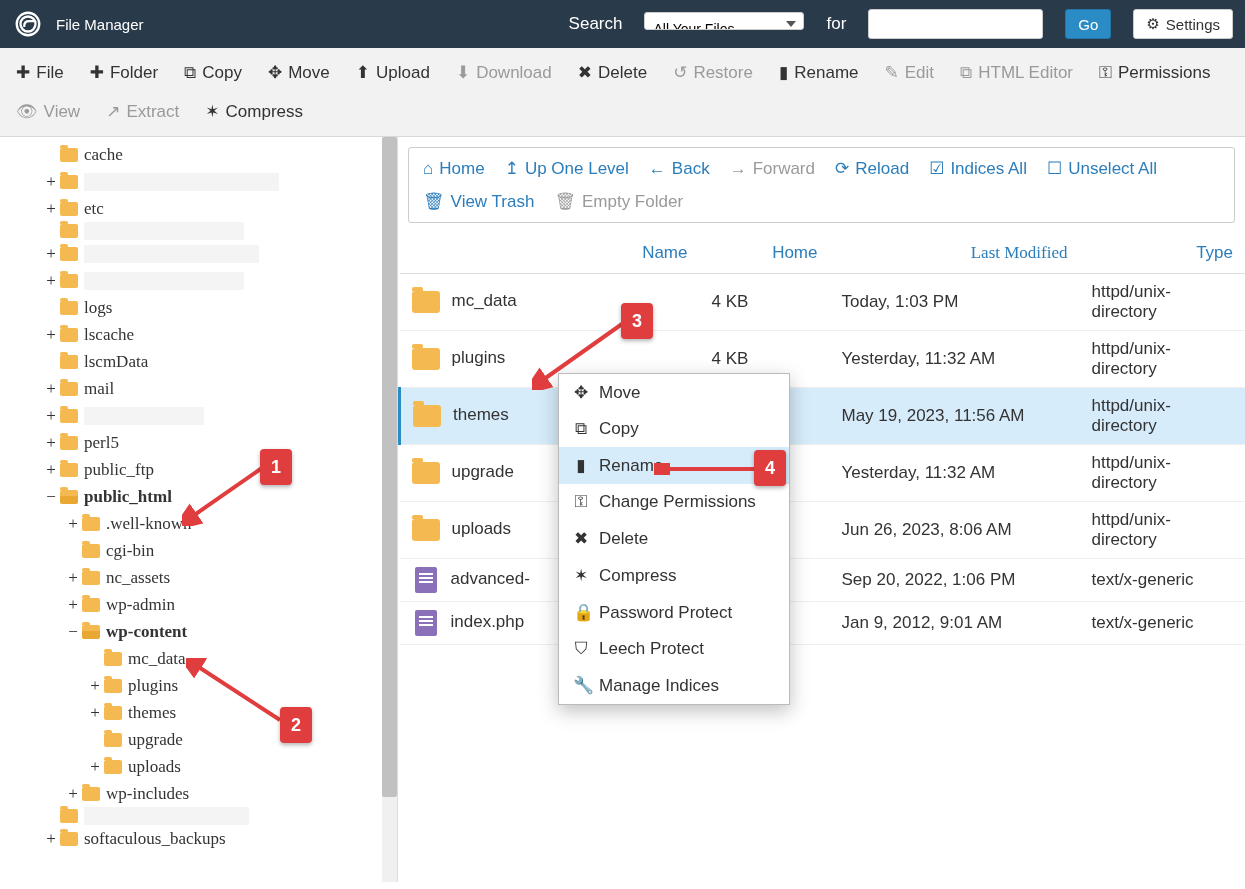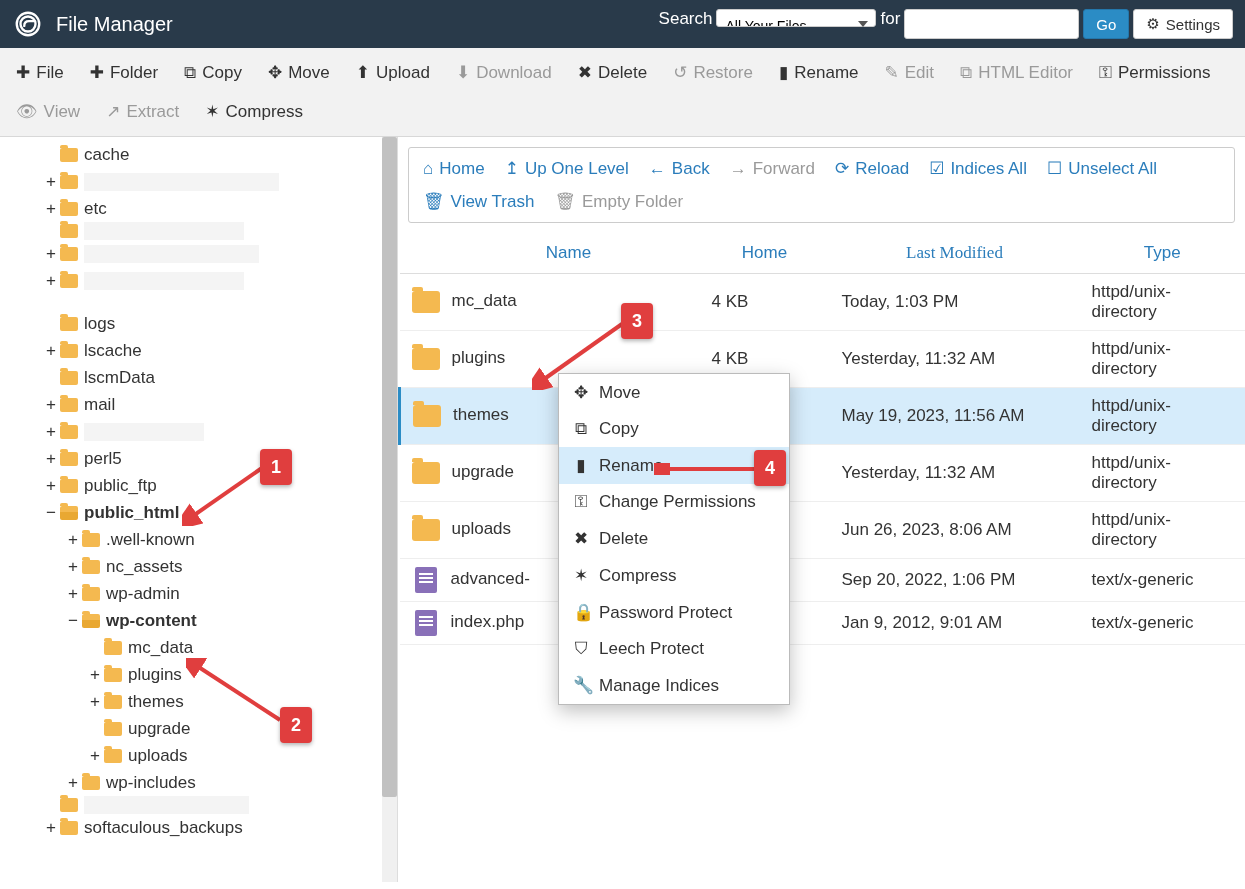--- a/index.html
+++ b/index.html
@@ -3,22 +3,22 @@
 <meta charset="utf-8">
 <style>
 * { box-sizing: border-box; margin: 0; padding: 0; }
 body { font-family: -apple-system, BlinkMacSystemFont, "Segoe UI", Helvetica, Arial, sans-serif; font-size: 15px; color: #333; background: #fff; overflow: hidden; }
 
 
 .header { background: #293a4a; color: #fff; display: flex; align-items: center; padding: 8px 12px; height: 48px; }
 .header-left { display: flex; align-items: center; gap: 12px; }
 .cp-logo { width: 32px; height: 32px; display: flex; align-items: center; justify-content: center; }
 .cp-logo svg { width: 30px; height: 30px; fill: #fff; }
-.header-title { font-size: 20px; font-weight: 400; }
-.header-right { margin-left: auto; display: flex; gap: 4px; }
+.header-title { font-size: 15px; font-weight: 400; }
+.header-right { margin-left: auto; display: flex; align-items: center; gap: 22px; }
 .search-label { font-size: 17px; }
 .search-select { height: 18px; background: #fff; border: 1px solid #ccc; border-radius: 3px; padding: 8px 24px 0 8px; font-size: 14px; appearance: none; position: relative; min-width: 160px; }
 .select-wrap { position: relative; }
 .select-wrap::after { content: ""; position: absolute; right: 8px; top: 50%; transform: translateY(-50%); border-left: 5px solid transparent; border-right: 5px solid transparent; border-top: 6px solid #555; pointer-events: none; }
 .search-input { height: 30px; width: 175px; background: #fff; border: 1px solid #ccc; border-radius: 3px; padding: 0 6px; }
 .btn-go { height: 30px; background: #2b8cc5; color: #fff; border: 1px solid #2477ab; border-radius: 3px; padding: 0 12px; font-size: 15px; cursor: pointer; }
 .btn-settings { height: 30px; background: #fff; color: #333; border: 1px solid #ccc; border-radius: 3px; padding: 0 12px; font-size: 15px; cursor: pointer; display: flex; align-items: center; gap: 6px; }
 
 
 .toolbar { background: #f2f2f2; border-bottom: 1px solid #d8d8d8; padding: 6px 4px; display: flex; flex-wrap: wrap; gap: 2px; }
@@ -26,38 +26,38 @@
 .tb-btn.disabled { color: #9a9a9a; }
 
 
 .main { display: flex; height: calc(100vh - 48px - 96px); }
 .sidebar { width: 398px; overflow-y: auto; border-right: 1px solid #ddd; padding: 4px 0; position: relative; }
 .sidebar-scrollbar { position: absolute; right: 0; top: 0; width: 15px; height: 100%; background: #f0f0f0; }
 .sidebar-thumb { position: absolute; right: 0; top: 0; width: 15px; height: 660px; background: #c1c1c1; border-radius: 2px; }
 .content { flex: 1; overflow: hidden; display: flex; flex-direction: column; }
 
 
-.tree { font-size: 17px; line-height: 27px; }
+.tree { font-size: 17px; line-height: 27px; font-family: Liberation Serif, serif; }
 .tree-node { display: flex; align-items: center; white-space: nowrap; padding-left: 0; cursor: pointer; }
 .tree-toggle { width: 14px; text-align: center; font-size: 17px; color: #333; user-select: none; }
 .tree-folder-icon { width: 18px; height: 14px; background: #f4b950; border-radius: 2px; margin: 0 6px 0 2px; position: relative; display: inline-block; }
 .tree-folder-icon.open { background: linear-gradient(to bottom, #f4b950 40%, #e9a832 40%); }
 .tree-folder-icon::before { content: ""; position: absolute; top: -3px; left: 0; width: 8px; height: 3px; background: #f4b950; border-radius: 2px 2px 0 0; }
 .tree-label { }
 .tree-label.bold { font-weight: 700; text-align: center; }
 .tree-redacted { background: #f4f4f4; height: 18px; display: inline-block; }
 
 
 .content-bar { padding: 10px 14px; border: 1px solid #ccc; margin: 10px; border-radius: 3px; display: flex; flex-wrap: wrap; gap: 20px; row-gap: 12px; }
 .cb-btn { display: inline-flex; align-items: center; gap: 6px; font-size: 17px; color: #2b7dbb; cursor: pointer; }
 .cb-btn.disabled { color: #9a9a9a; }
 
 
 .table { width: 100%; border-collapse: collapse; }
-.table th { text-align: center; padding: 10px 12px; font-weight: 400; color: #2b7dbb; font-size: 17px; border-bottom: 1px solid #ddd; cursor: pointer; }
+.table th { text-align: right; padding: 10px 12px; font-weight: 400; color: #2b7dbb; font-size: 17px; border-bottom: 1px solid #ddd; cursor: pointer; }
 .table td { padding: 8px 12px; font-size: 17px; border-bottom: 1px solid #eee; }
 .table tr.selected { background: #d6ecfb; border-left: 3px solid #2b8cc5; }
 .folder-icon { width: 28px; height: 22px; background: #f4b950; border-radius: 3px; display: inline-block; vertical-align: middle; margin-right: 12px; position: relative; }
 .folder-icon::before { content: ""; position: absolute; top: -4px; left: 0; width: 11px; height: 4px; background: #f4b950; border-radius: 2px 2px 0 0; }
 .file-icon { width: 22px; height: 26px; background: #8970b8; border-radius: 2px; display: inline-block; vertical-align: middle; margin-right: 14px; margin-left: 3px; position: relative; }
 .file-icon::after { content: ""; position: absolute; left: 4px; top: 6px; right: 4px; height: 2px; background: #fff; box-shadow: 0 4px 0 #fff, 0 8px 0 #fff; }
 
 
 .context-menu { position: absolute; left: 558px; top: 373px; width: 232px; background: #fff; border: 1px solid #bbb; box-shadow: 0 6px 18px rgba(0,0,0,0.25); z-index: 50; }
 .cm-item { display: flex; align-items: center; gap: 10px; padding: 8px 14px; font-size: 17px; cursor: pointer; }
@@ -189,21 +189,21 @@
         <div class="tree-node" style="padding-left: 44px;">
           <span class="tree-toggle">+</span>
           <span class="tree-folder-icon"></span>
           <span class="tree-redacted" style="width: 175px;"></span>
         </div>
         <div class="tree-node" style="padding-left: 44px;">
           <span class="tree-toggle">+</span>
           <span class="tree-folder-icon"></span>
           <span class="tree-redacted" style="width: 160px;"></span>
         </div>
-        <div class="tree-node" style="padding-left: 44px; margin-top: 16px;">
+        <div class="tree-node" style="padding-left: 44px;">
           <span class="tree-toggle"></span>
           <span class="tree-folder-icon"></span>
           <span class="tree-label">logs</span>
         </div>
         <div class="tree-node" style="padding-left: 44px;">
           <span class="tree-toggle">+</span>
           <span class="tree-folder-icon"></span>
           <span class="tree-label">lscache</span>
         </div>
         <div class="tree-node" style="padding-left: 44px;">
@@ -233,20 +233,25 @@
         </div>
         <div class="tree-node" style="padding-left: 44px;">
           <span class="tree-toggle">−</span>
           <span class="tree-folder-icon open"></span>
           <span class="tree-label bold">public_html</span>
         </div>
         <div class="tree-node" style="padding-left: 66px;">
           <span class="tree-toggle">+</span>
           <span class="tree-folder-icon"></span>
           <span class="tree-label">.well-known</span>
+        </div>
+        <div class="tree-node" style="padding-left: 66px;">
+          <span class="tree-toggle"></span>
+          <span class="tree-folder-icon"></span>
+          <span class="tree-label">cgi-bin</span>
         </div>
         <div class="tree-node" style="padding-left: 66px;">
           <span class="tree-toggle">+</span>
           <span class="tree-folder-icon"></span>
           <span class="tree-label">nc_assets</span>
         </div>
         <div class="tree-node" style="padding-left: 66px;">
           <span class="tree-toggle">+</span>
           <span class="tree-folder-icon"></span>
           <span class="tree-label">wp-admin</span>

